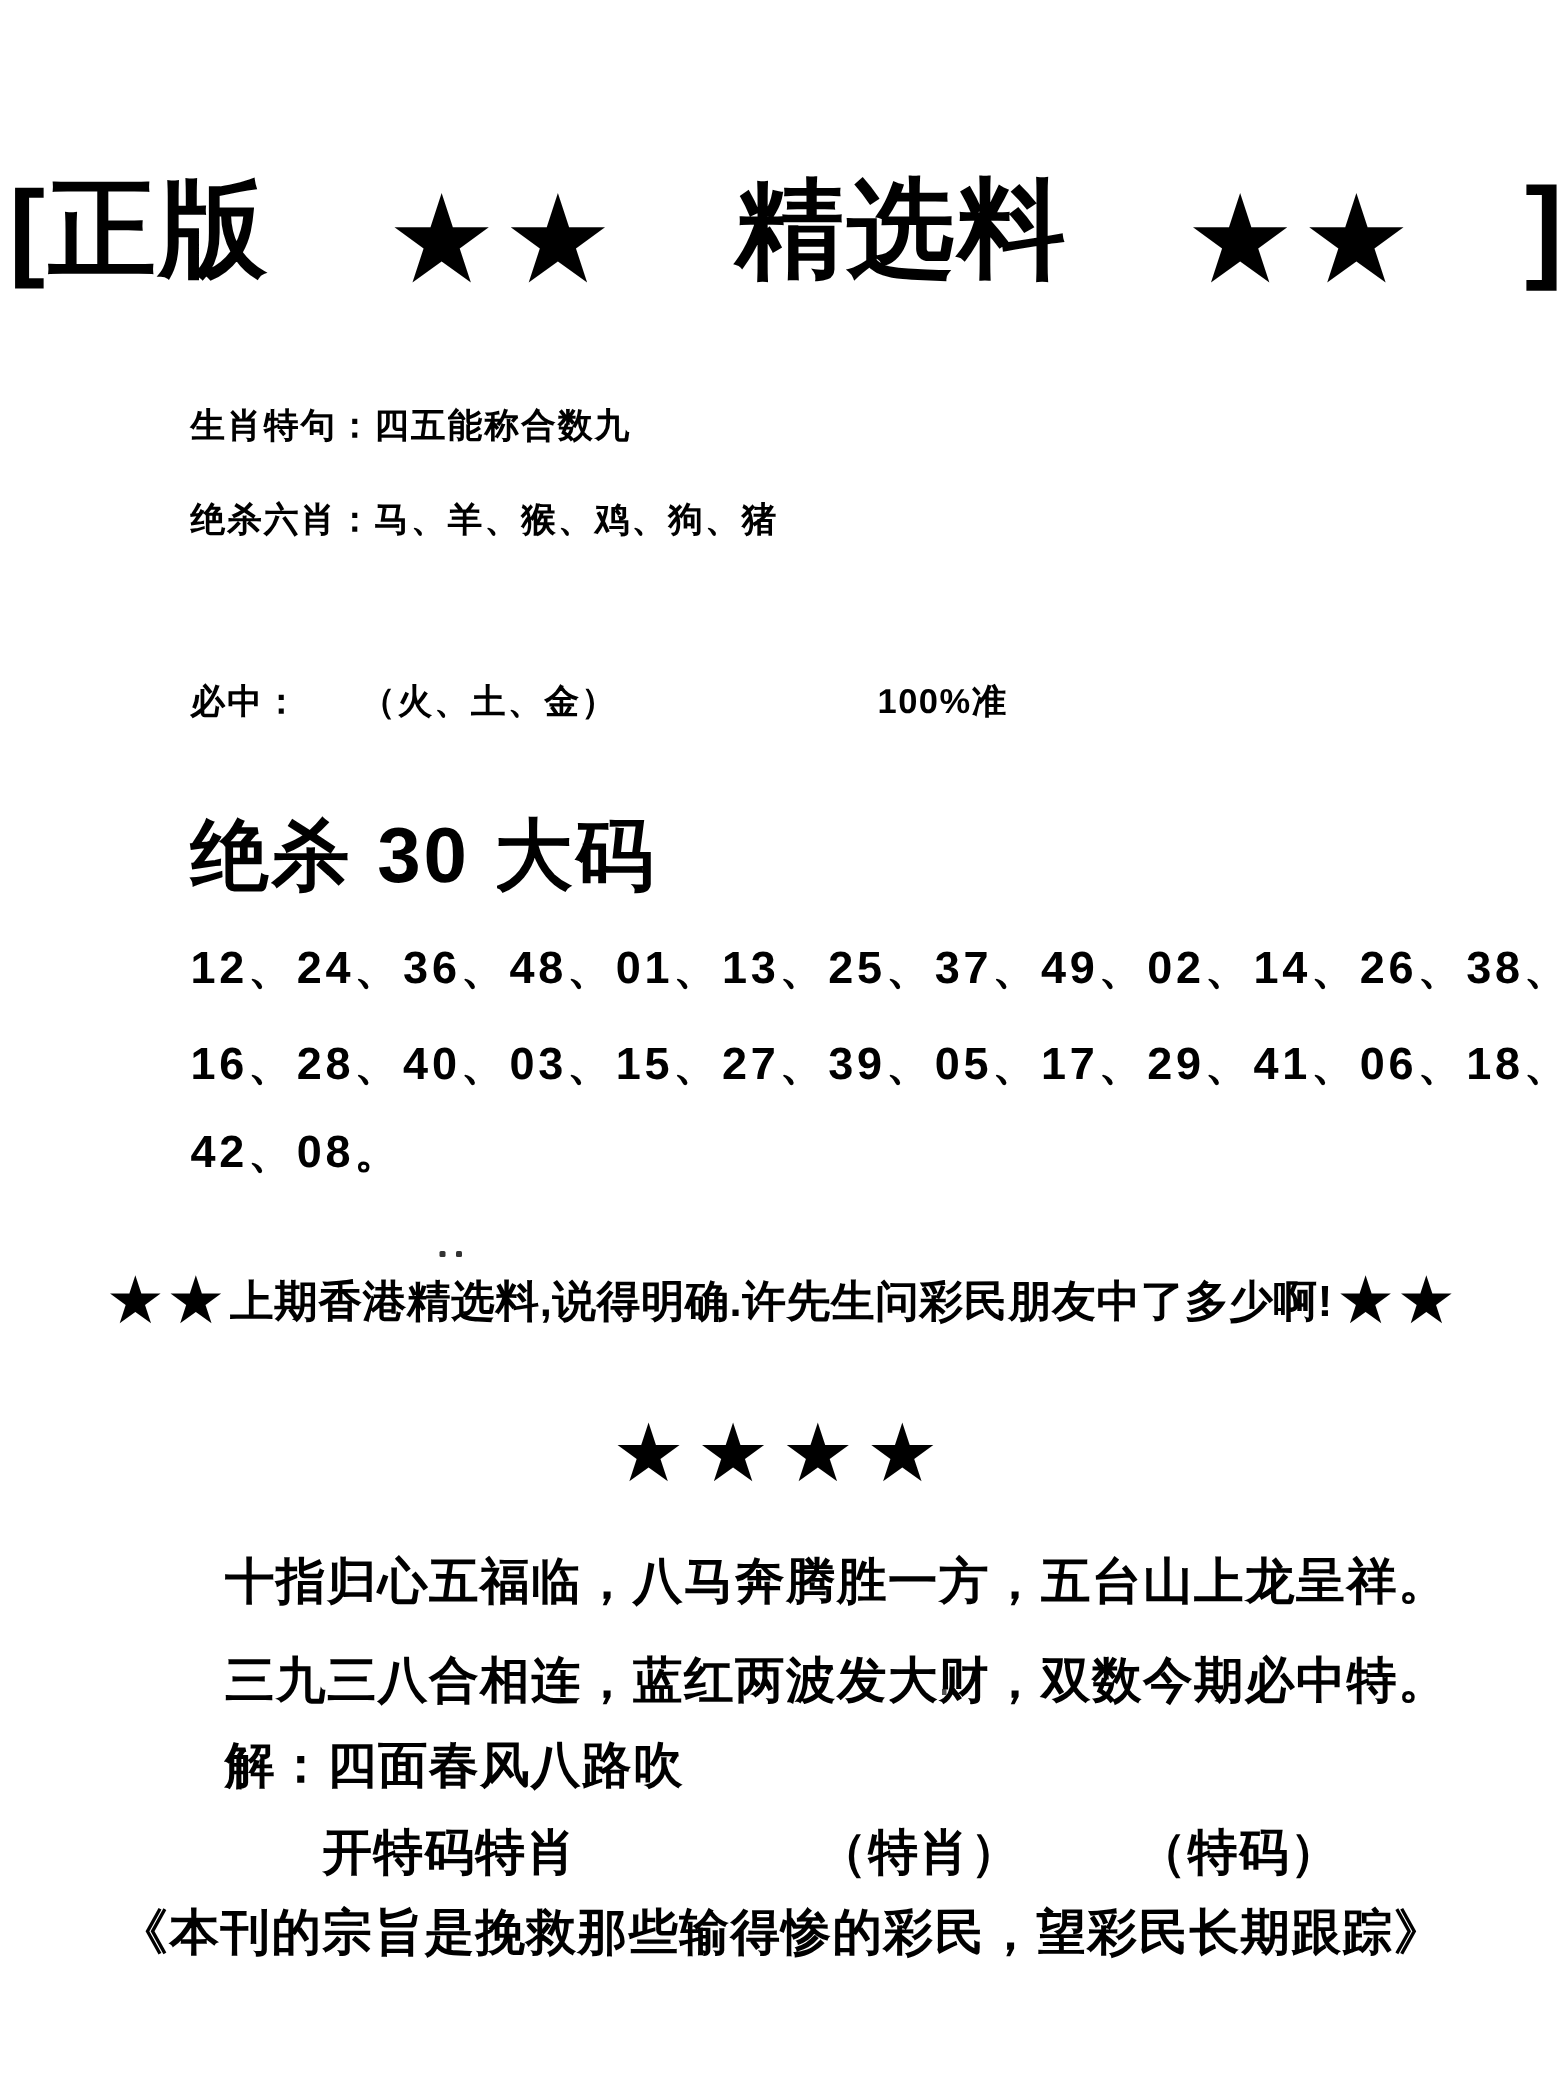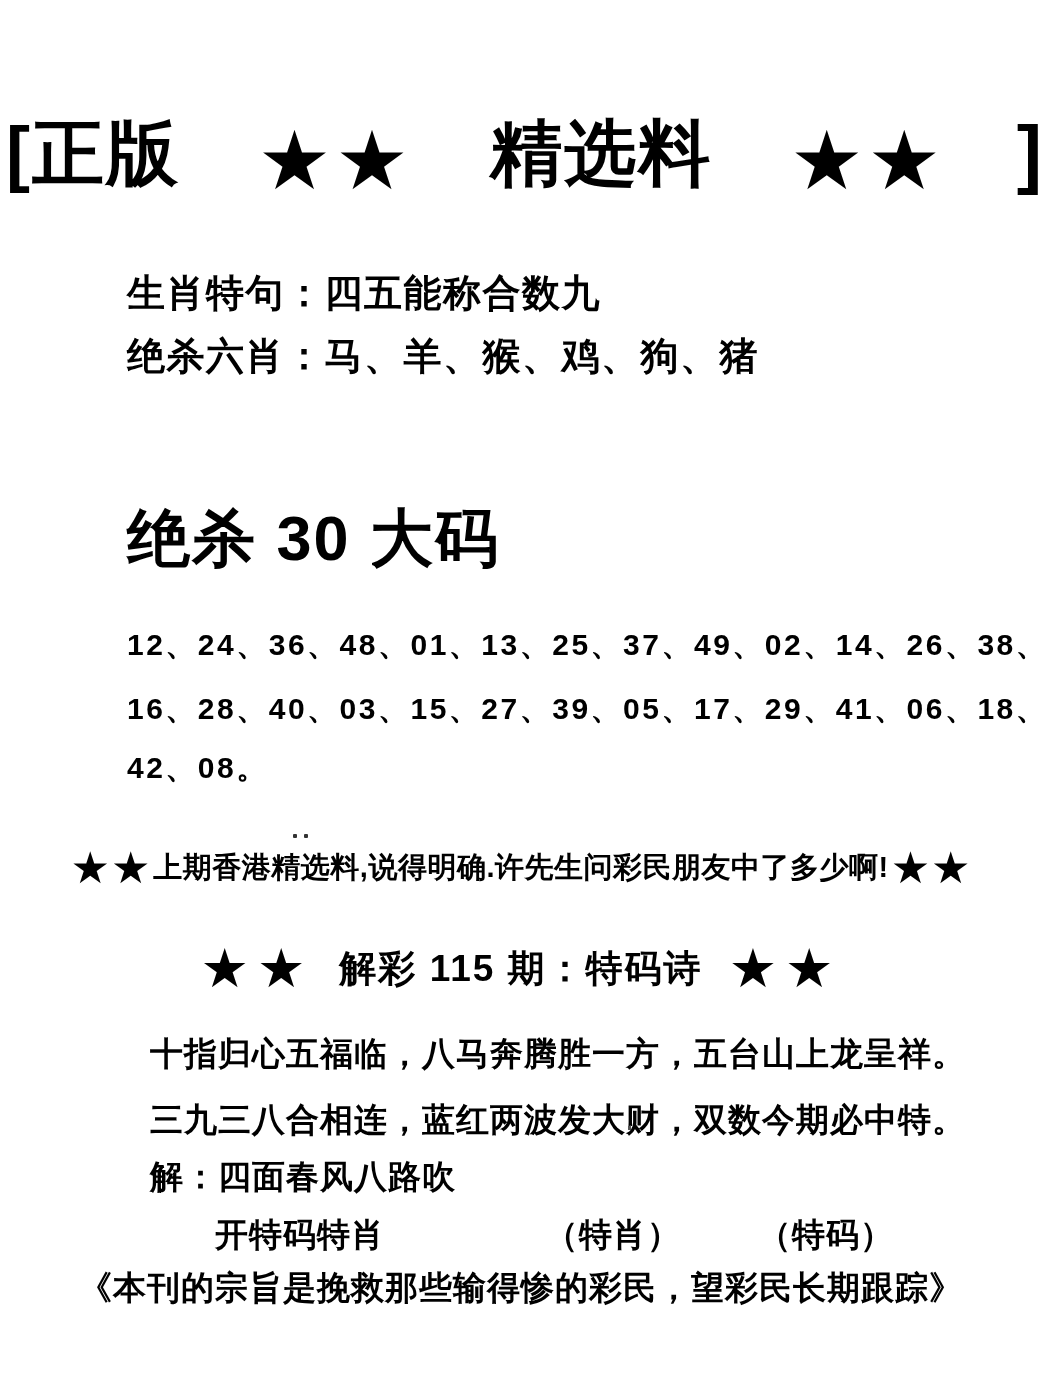--- a/index.html
+++ b/index.html
@@ -23,34 +23,34 @@
   .title-row .t-text { letter-spacing:2px; margin:0 6px; }
   .title-row .t-stars {
     font-size:82px; letter-spacing:4px;
     position:relative; top:8px; margin:0 4px;
     font-family:"DejaVu Sans",sans-serif;
   }
 
   
   .pline {
     position:absolute; left:127px;
-    font-size:38px; font-weight:700; letter-spacing:1.5px;
+    font-size:23px; font-weight:700; letter-spacing:1.5px;
     white-space:nowrap;
   }
   .p1 { top:268px; }
   .p2 { top:331px; }
   .p3 { top:394px; }
   .p4 { top:452px; }
   .p4 .val  { margin-left:40px; }
   .p4 .note { position:absolute; left:458px; top:0; letter-spacing:1px; }
 
   
   .k30-heading {
-    position:absolute; left:127px; top:496px;
-    font-size:63px; font-weight:700; letter-spacing:2px;
+    position:absolute; left:127px; top:536px;
+    font-size:52px; font-weight:700; letter-spacing:2px;
     white-space:nowrap;
   }
   .numline {
     position:absolute; left:127px;
     font-size:30px; font-weight:700; letter-spacing:2.5px;
     white-space:nowrap;
   }
   .n1 { top:625px; }
   .n2 { top:689px; }
   .n3 { top:748px; }
@@ -112,41 +112,44 @@
   <div class="title-row">
     <span class="t-text">[正版</span>
     <span class="t-stars">★★</span>
     <span class="t-text">精选料</span>
     <span class="t-stars">★★</span>
     <span class="bracket">]</span>
   </div>
 
   <div class="pline p1">生肖特句：四五能称合数九</div>
   <div class="pline p2">绝杀六肖：马、羊、猴、鸡、狗、猪</div>
+  <div class="pline p4">
+    <span>必中：</span><span class="val">（火、土、金）</span>
+    <span class="note">100%准</span>
+  </div>
 
   <div class="k30-heading">绝杀 30 大码</div>
   <div class="numline n1">12、24、36、48、01、13、25、37、49、02、14、26、38、04、</div>
   <div class="numline n2">16、28、40、03、15、27、39、05、17、29、41、06、18、30、</div>
   <div class="numline n3">42、08。</div>
 
   <div class="dots">
       <i></i>
       <i></i>
     </div>
   <div class="speck"></div>
 
   <div class="banner">
     <span class="b-stars">★★</span>
     <span class="b-text">上期香港精选料,说得明确.许先生问彩民朋友中了多少啊!</span>
     <span class="b-stars">★★</span>
   </div>
 
   <div class="poem-head">
     <span class="ph-stars">★★</span>
-    <span class="ph-title">解彩 115 期：特码诗</span>
     <span class="ph-stars">★★</span>
   </div>
 
   <div class="poemline pl2">三九三八合相连，蓝红两波发大财，双数今期必中特。</div>
   <div class="poemline pl1">十指归心五福临，八马奔腾胜一方，五台山上龙呈祥。</div>
   <div class="poemline solution">解：四面春风八路吹</div>
 
   <div class="result-row">
     <span class="r-label">开特码特肖</span>
     <span class="r-xiao">（特肖）</span>

